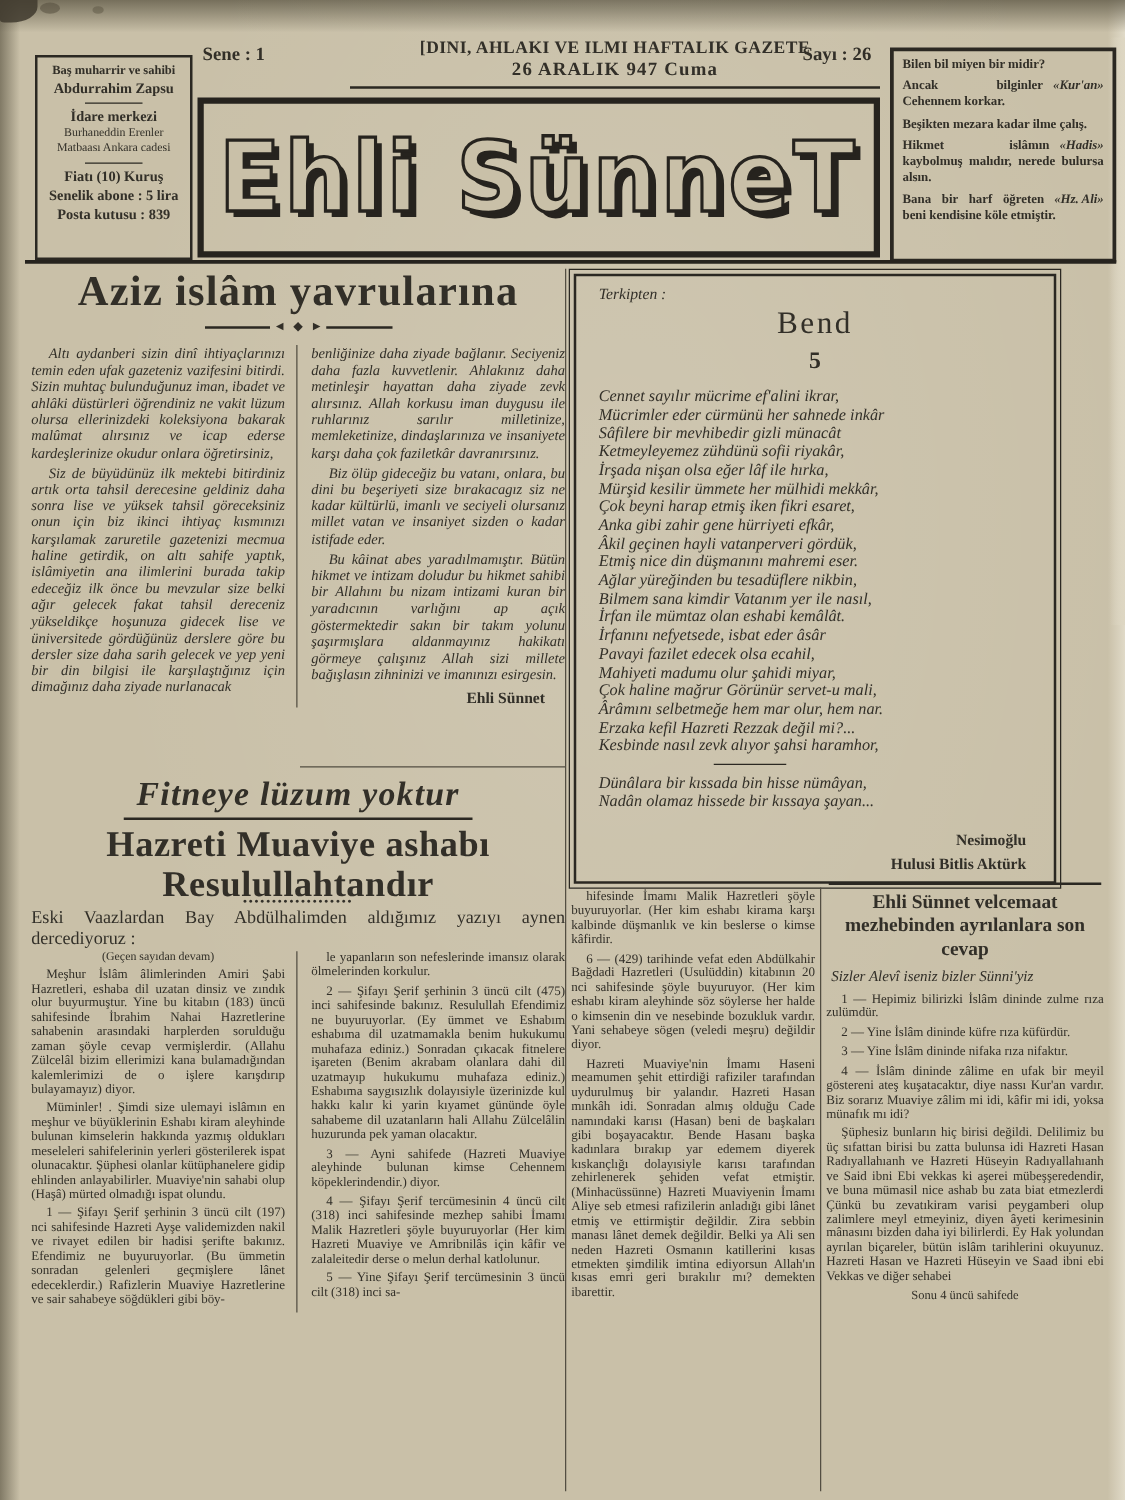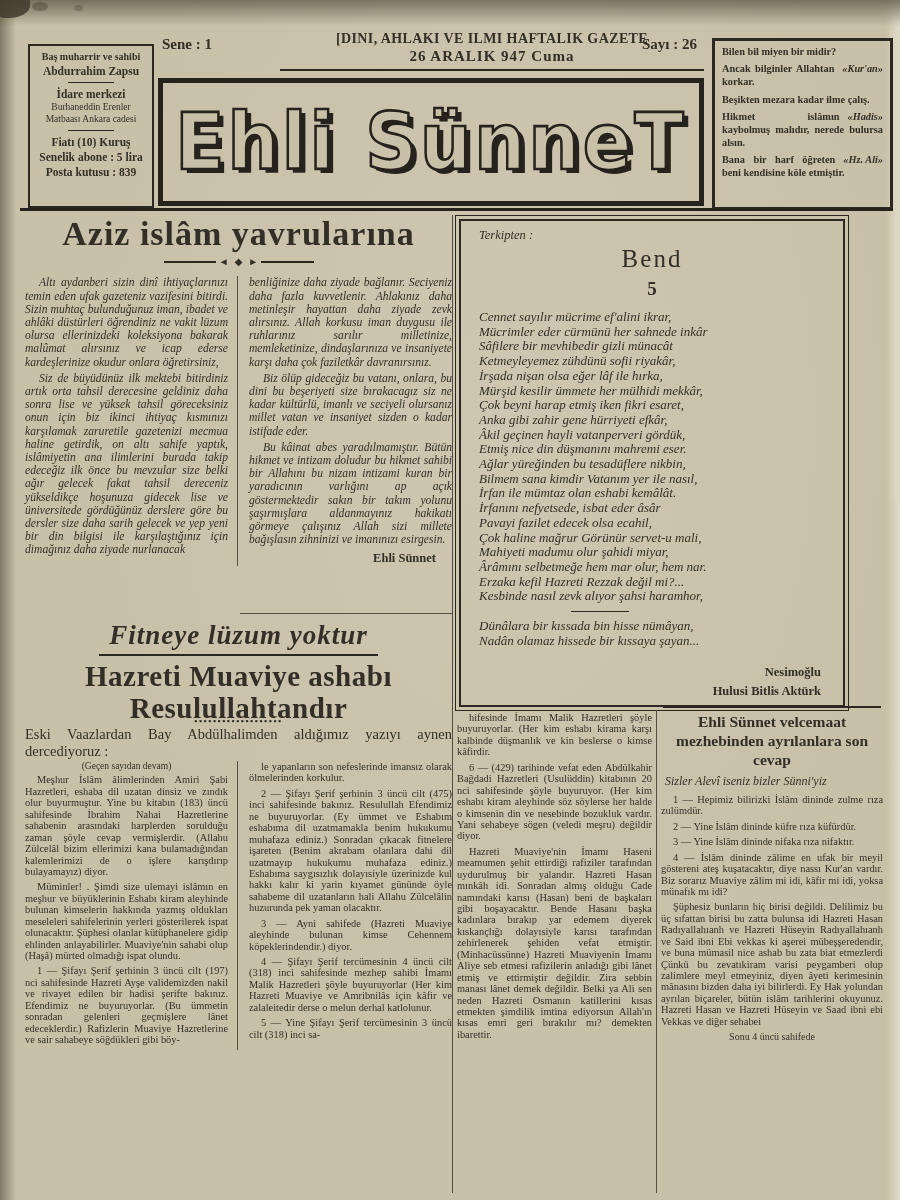--- a/index.html
+++ b/index.html
@@ -128,21 +128,21 @@
     <div class="masthead-text">Ehli SünneT</div>
   </div>
 
   <div class="abs quote-box">
     <div class="quote">
       <span class="qs"></span>
       <span>Bilen bil miyen bir midir?</span>
     </div>
     <div class="quote">
       <span class="qs">«Kur'an»</span>
-      <span>Ancak bilginler Allahtan korkar.</span>
+      <span>Ancak bilginler Cehennem korkar.</span>
     </div>
     <div class="quote">
       <span class="qs"></span>
       <span>Beşikten mezara kadar ilme çalış.</span>
     </div>
     <div class="quote">
       <span class="qs">«Hadis»</span>
       <span>Hikmet islâmın kaybolmuş malıdır, nerede bulursa alsın.</span>
     </div>
     <div class="quote">
@@ -193,22 +193,22 @@
         <div class="poem-line">Mürşid kesilir ümmete her mülhidi mekkâr,</div>
         <div class="poem-line">Çok beyni harap etmiş iken fikri esaret,</div>
         <div class="poem-line">Anka gibi zahir gene hürriyeti efkâr,</div>
         <div class="poem-line">Âkil geçinen hayli vatanperveri gördük,</div>
         <div class="poem-line">Etmiş nice din düşmanını mahremi eser.</div>
         <div class="poem-line">Ağlar yüreğinden bu tesadüflere nikbin,</div>
         <div class="poem-line">Bilmem sana kimdir Vatanım yer ile nasıl,</div>
         <div class="poem-line">İrfan ile mümtaz olan eshabi kemâlât.</div>
         <div class="poem-line">İrfanını nefyetsede, isbat eder âsâr</div>
         <div class="poem-line">Pavayi fazilet edecek olsa ecahil,</div>
+        <div class="poem-line">Mahiyeti madumu olur şahidi miyar,</div>
         <div class="poem-line">Çok haline mağrur Görünür servet-u mali,</div>
-        <div class="poem-line">Mahiyeti madumu olur şahidi miyar,</div>
         <div class="poem-line">Ârâmını selbetmeğe hem mar olur, hem nar.</div>
         <div class="poem-line">Erzaka kefil Hazreti Rezzak değil mi?...</div>
         <div class="poem-line">Kesbinde nasıl zevk alıyor şahsi haramhor,</div>
       </div>
     <div class="poem-div"></div>
     <div>
         <div class="poem-line">Dünâlara bir kıssada bin hisse nümâyan,</div>
         <div class="poem-line">Nadân olamaz hissede bir kıssaya şayan...</div>
       </div>
     <div class="poem-sig">

